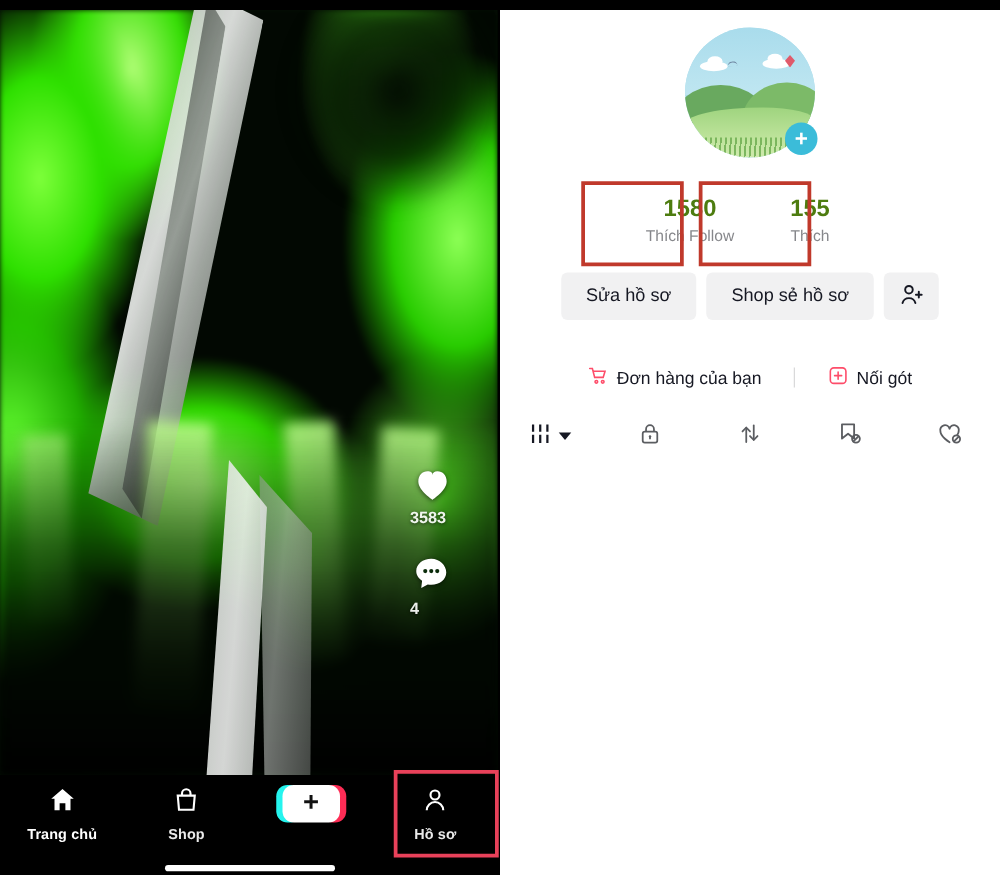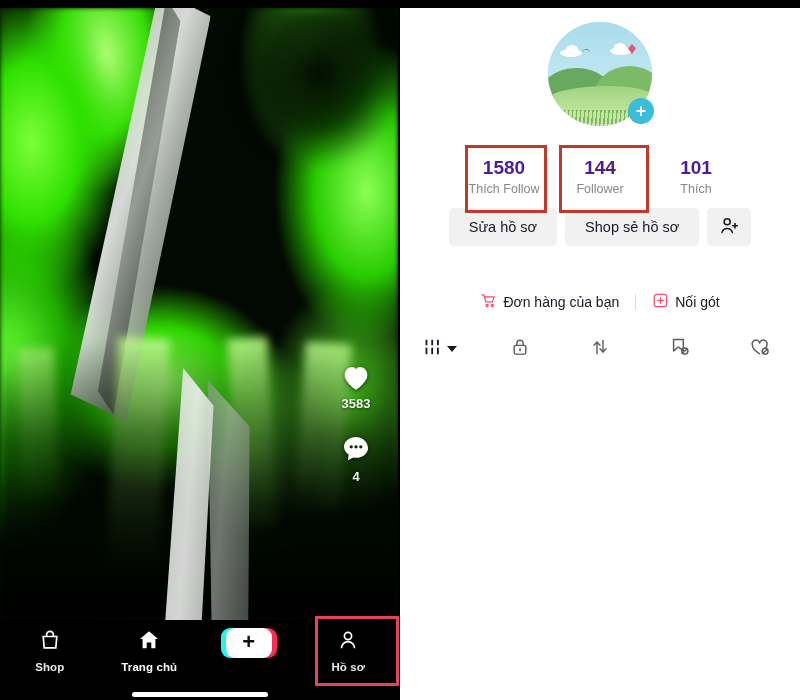--- a/index.html
+++ b/index.html
@@ -82,21 +82,21 @@
   .beam {
     position:absolute; background: linear-gradient(180deg, rgba(190,255,140,.88), rgba(120,250,60,.15));
     filter: blur(5px);
   }
   .beam1 { left:112px; top:330px; width:52px; height:230px; transform: rotate(3deg); }
   .beam2 { left:232px; top:330px; width:40px; height:190px; transform: rotate(-3deg); }
   .beam3 { left:300px; top:335px; width:46px; height:170px; transform: rotate(4deg); }
   .beam4 { left:20px;  top:340px; width:36px; height:150px; transform: rotate(-2deg); opacity:.7;}
 
   
-  .rail { position:absolute; right:16px; top:360px; width:56px; text-align:center; z-index:6; }
+  .rail { position:absolute; right:16px; top:370px; width:56px; text-align:left; z-index:6; }
   .rail-item { margin-bottom:22px; }
   .rail-icon { display:block; height:38px; line-height:38px; }
   .rail-icon svg { filter: drop-shadow(0 1px 2px rgba(0,0,0,.6)); }
   .rail-count {
     display:block; color:#fff; font-size:13px; font-weight:700;
     text-shadow:0 1px 3px rgba(0,0,0,.7); margin-top:-2px; opacity:.92;
   }
 
   
   .bottom-nav {
@@ -158,39 +158,39 @@
   .av-grass { position:absolute; left:0; bottom:0; width:100%; height:16px;
               background:repeating-linear-gradient(95deg, #6fae52 0 1.5px, rgba(0,0,0,0) 1.5px 4px); opacity:.85; }
   .av-plus {
     position:absolute; right:-2px; bottom:2px; width:26px; height:26px; border-radius:50%;
     background:#3bbcd9; color:#fff; font-size:18px; font-weight:700;
     display:flex; align-items:center; justify-content:center; line-height:1;
   }
 
   .stats { position:absolute; left:0; top:150px; width:400px; display:flex; justify-content:center; gap:0; }
   .stat { width:96px; text-align:center; padding:6px 0; }
-  .stat-num { font-size:19px; font-weight:700; color:#4c1d95; line-height:1.25; }
+  .stat-num { font-size:19px; font-weight:700; color:#4d7c0f; line-height:1.25; }
   .stat-lab { font-size:12.5px; color:#86878b; margin-top:2px; }
   .hl-box { position:absolute; border:3px solid #c0392b; z-index:9; pointer-events:none; }
   .hl-stat1 { left:465px; top:145px; width:82px; height:68px; }
   .hl-stat2 { left:559px; top:145px; width:90px; height:68px; }
 
-  .actions { position:absolute; left:0; top:208px; width:400px; display:flex; justify-content:center; gap:8px; }
+  .actions { position:absolute; left:0; top:218px; width:400px; display:flex; justify-content:center; gap:8px; }
   .btn-pill {
     background:#f1f1f2; border:none; border-radius:5px; height:38px;
     font-family:"Liberation Sans", sans-serif; font-size:14.5px; color:#161823;
     padding:0 20px; display:flex; align-items:center; justify-content:center; cursor:pointer;
   }
   .btn-icon {
     background:#f1f1f2; border:none; border-radius:5px; width:44px; height:38px;
     display:flex; align-items:center; justify-content:center; cursor:pointer;
   }
 
   .links { position:absolute; left:0; top:292px; width:400px;
-           display:flex; align-items:center; justify-content:center; gap:16px; }
+           display:flex; align-items:center; justify-content:center; gap:26px; }
   .link-item { display:flex; align-items:center; gap:6px; font-size:14px; color:#161823; cursor:pointer; }
   .link-sep { width:1px; height:16px; background:#d9d9da; }
 
   .tabs { position:absolute; left:0; top:330px; width:400px;
           display:flex; align-items:center; }
   .tab { flex:1; display:flex; align-items:center; justify-content:center; height:38px; cursor:pointer; gap:4px; }
   .caret { width:0;height:0;border-left:5px solid transparent;border-right:5px solid transparent;border-top:6px solid #161823; }
 </style>
 </head>
 <body>
@@ -233,34 +233,34 @@
               <circle cx="15.6" cy="10.4" r="1.25" fill="#0b2c0b"></circle>
             </svg>
         </span>
         <span class="rail-count">4</span>
       </div>
     </div>
 
     <div class="bottom-nav">
       <div class="nav-item">
         <span>
+          <svg width="24" height="24" viewBox="0 0 24 24" fill="#fff">
+              <path d="M12 3.2 3 11h2.6v9.2h4.1v-5.6h4.6v5.6h4.1V11H21z"></path>
+            </svg>
+        </span>
+        <span class="nav-label">Trang chủ</span>
+      </div>
+      <div class="nav-item">
+        <span>
           <svg width="24" height="24" viewBox="0 0 24 24" fill="none" stroke="#fff" stroke-width="1.7">
               <path d="M5.2 8.5h13.6l-1 11.3H6.2z"></path>
               <path d="M8.6 8.5V6.8a3.4 3.4 0 0 1 6.8 0v1.7"></path>
             </svg>
         </span>
         <span class="nav-label dim">Shop</span>
-      </div>
-      <div class="nav-item">
-        <span>
-          <svg width="24" height="24" viewBox="0 0 24 24" fill="#fff">
-              <path d="M12 3.2 3 11h2.6v9.2h4.1v-5.6h4.6v5.6h4.1V11H21z"></path>
-            </svg>
-        </span>
-        <span class="nav-label">Trang chủ</span>
       </div>
       <div class="nav-item">
         <span class="create-btn">
           <span class="create-plus">+</span>
         </span>
       </div>
       <div class="nav-item">
         <span>
           <svg width="24" height="24" viewBox="0 0 24 24" fill="none" stroke="#fff" stroke-width="1.7">
               <circle cx="12" cy="8" r="3.6"></circle>
@@ -293,25 +293,21 @@
       </div>
       <div class="av-plus">+</div>
     </div>
 
     <div class="stats">
       <div class="stat">
         <div class="stat-num">1580</div>
         <div class="stat-lab">Thích Follow</div>
       </div>
       <div class="stat">
-        <div class="stat-num">144</div>
-        <div class="stat-lab">Follower</div>
-      </div>
-      <div class="stat">
-        <div class="stat-num">101</div>
+        <div class="stat-num">155</div>
         <div class="stat-lab">Thích</div>
       </div>
     </div>
 
     <div class="actions">
       <button class="btn-pill">Sửa hồ sơ</button>
       <button class="btn-pill">Shop sẻ hồ sơ</button>
       <button class="btn-icon">
         <span>
           <svg width="22" height="22" viewBox="0 0 24 24" fill="none" stroke="#161823" stroke-width="1.7" stroke-linecap="round">

